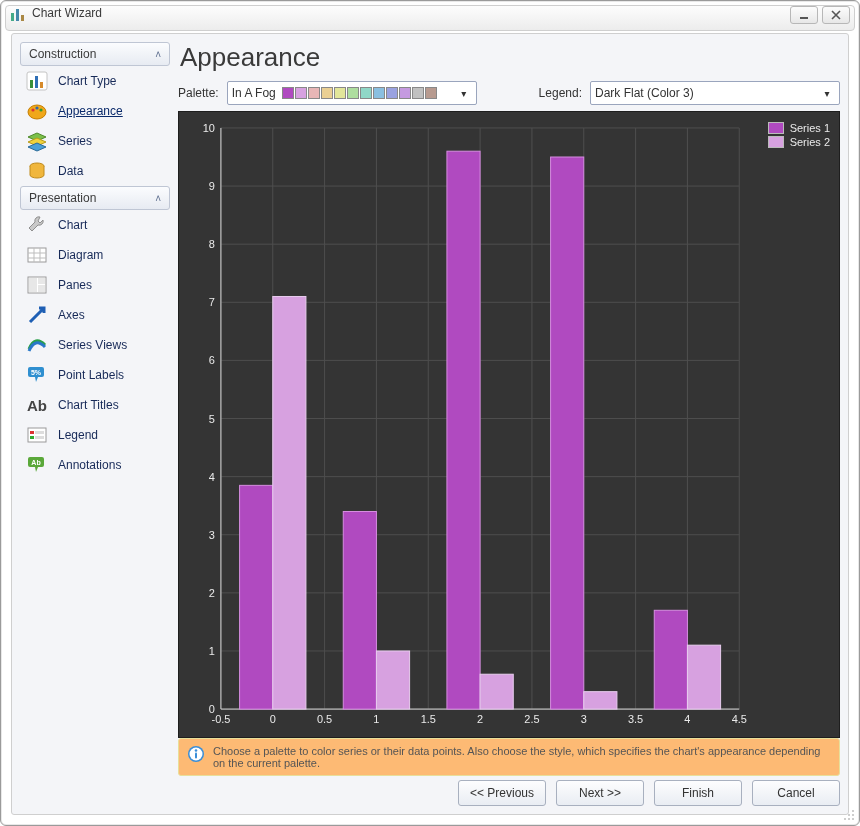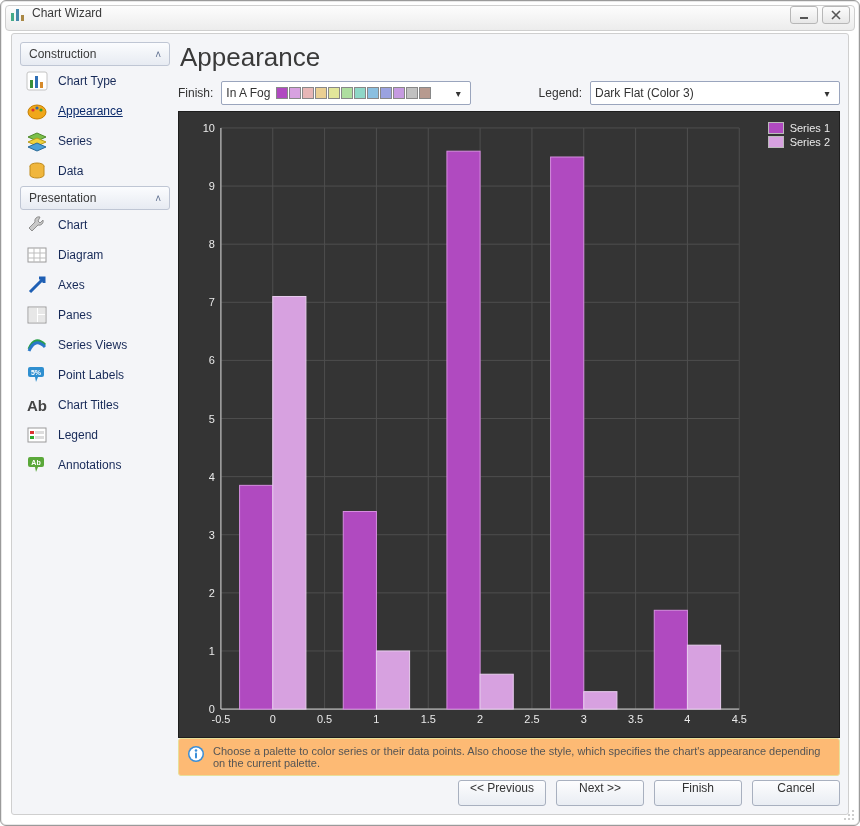--- a/index.html
+++ b/index.html
@@ -27,21 +27,21 @@
 .combo .swatches{display:flex;gap:1px}
 .sw{width:10px;height:10px;border:1px solid #888}
 .combo .arrow{margin-left:auto;width:16px;text-align:center;color:#333;font-size:10px}
 .chart-area{flex:1;background:#343434;border:1px solid #1e1e1e;position:relative;min-height:0}
 .legend{position:absolute;top:10px;right:9px;background:transparent}
 .legend-item{display:flex;align-items:center;gap:6px;color:#eaeaea;font-size:11px;margin-bottom:2px}
 .legend-sw{width:14px;height:10px;border:1px solid #bbb}
 .hint{border:1px solid #e8df9a;background:#fdba74;border-radius:3px;padding:6px 8px;display:flex;gap:8px;align-items:flex-start;color:#555;font-size:11px}
 .hint .info-icon{width:18px;height:18px;flex:none}
 .footer{display:flex;justify-content:flex-end;gap:10px;margin-top:4px}
-.btn{min-width:86px;height:24px;border:1px solid #a8b0bf;border-radius:3px;background:linear-gradient(#fdfdfe,#e9edf3);display:flex;align-items:flex-start;justify-content:center;color:#333}
+.btn{min-width:86px;height:24px;border:1px solid #a8b0bf;border-radius:3px;background:linear-gradient(#fdfdfe,#e9edf3);display:flex;align-items:center;justify-content:center;color:#333}
 svg{display:block}
 .gridline{stroke:#4e4e4e;stroke-width:1}
 .axisline{stroke:#d7d7d7;stroke-width:1}
 .bar-s1{fill:#b04ac0;stroke:#d68de0;stroke-width:1}
 .bar-s2{fill:#d7a1e0;stroke:#e8cdee;stroke-width:1}
 .resize-grip{position:absolute;right:4px;bottom:4px;width:14px;height:14px;opacity:.55}
 </style>
 </head>
 <body>
 
@@ -138,35 +138,35 @@
               <svg width="22" height="22" viewBox="0 0 22 22">
                 <rect x="2" y="4" width="18" height="14" fill="#fff" stroke="#9a9a9a"></rect>
                 <path d="M2 9 H20 M2 14 H20 M8 4 V18 M14 4 V18" stroke="#bdbdbd"></path>
               </svg>
             </span>
           <span class="label">Diagram</span>
         </div>
         <div class="nav-item">
           <span class="icon">
               <svg width="22" height="22" viewBox="0 0 22 22">
-                <path d="M4 18 L18 4 M13 4 H18 V9" fill="none" stroke="#1e5fb4" stroke-width="3"></path>
-              </svg>
-            </span>
-          <span class="label">Axes</span>
-        </div>
-        <div class="nav-item">
-          <span class="icon">
-              <svg width="22" height="22" viewBox="0 0 22 22">
                 <rect x="2" y="3" width="18" height="16" fill="#fff" stroke="#9a9a9a"></rect>
                 <rect x="3" y="4" width="8" height="14" fill="#e7e7e7"></rect>
                 <rect x="12" y="4" width="7" height="6" fill="#e7e7e7"></rect>
                 <rect x="12" y="11" width="7" height="7" fill="#e7e7e7"></rect>
               </svg>
             </span>
           <span class="label">Panes</span>
+        </div>
+        <div class="nav-item">
+          <span class="icon">
+              <svg width="22" height="22" viewBox="0 0 22 22">
+                <path d="M4 18 L18 4 M13 4 H18 V9" fill="none" stroke="#1e5fb4" stroke-width="3"></path>
+              </svg>
+            </span>
+          <span class="label">Axes</span>
         </div>
         <div class="nav-item">
           <span class="icon">
               <svg width="22" height="22" viewBox="0 0 22 22">
                 <path d="M3 15 q6-14 16-4" fill="none" stroke="#2aa04a" stroke-width="3"></path>
                 <path d="M3 17 q6-14 16-4" fill="none" stroke="#2a78c8" stroke-width="3"></path>
               </svg>
             </span>
           <span class="label">Series Views</span>
         </div>
@@ -209,21 +209,21 @@
               </svg>
             </span>
           <span class="label">Annotations</span>
         </div>
       </div>
 
       <div class="content">
         <div class="page-title">Appearance</div>
 
         <div class="row-controls">
-          <span class="ctl-label">Finish:</span>
+          <span class="ctl-label">Palette:</span>
           <div class="combo" style="width:240px">
             <span class="text">In A Fog</span>
             <span class="swatches" id="palette-swatches">
                 <span class="sw" style="background: rgb(176, 74, 192);"></span>
                 <span class="sw" style="background: rgb(215, 161, 224);"></span>
                 <span class="sw" style="background: rgb(231, 182, 182);"></span>
                 <span class="sw" style="background: rgb(234, 207, 147);"></span>
                 <span class="sw" style="background: rgb(226, 230, 154);"></span>
                 <span class="sw" style="background: rgb(174, 222, 159);"></span>
                 <span class="sw" style="background: rgb(143, 215, 199);"></span>

